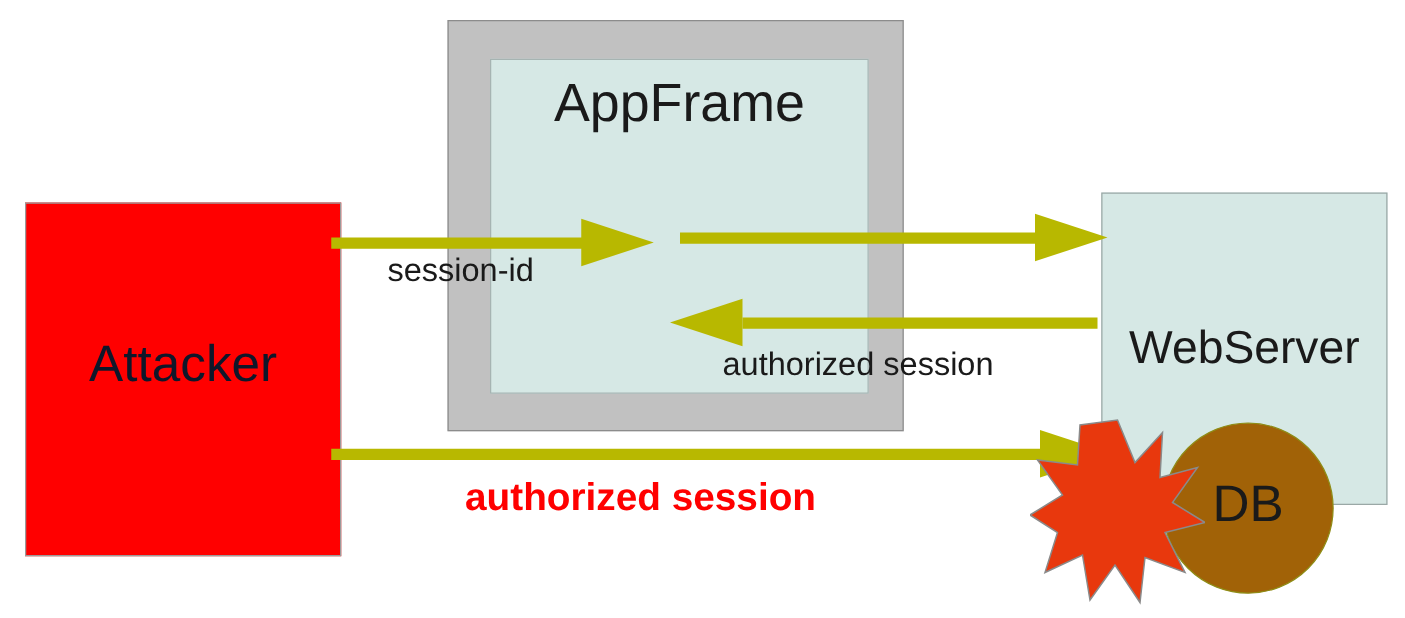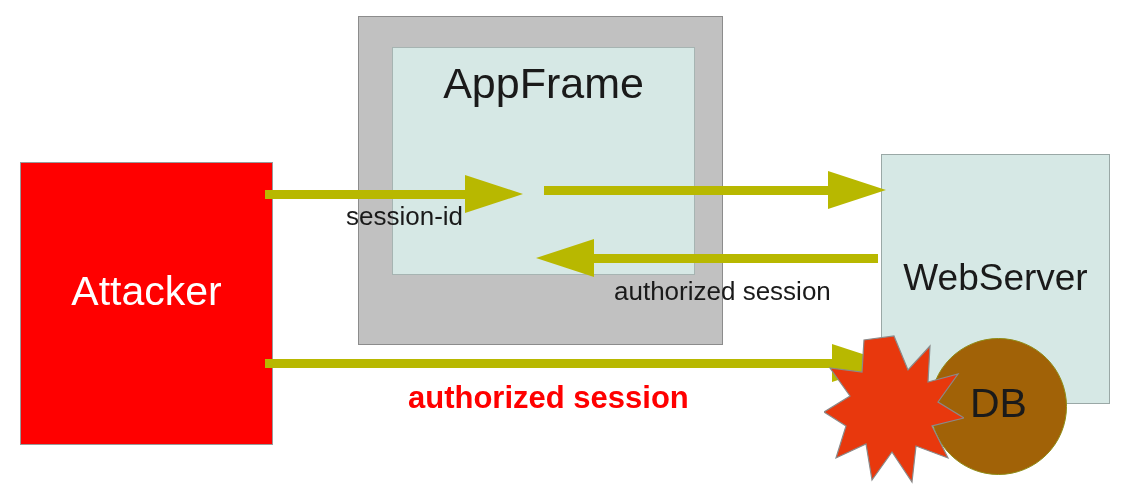--- a/index.html
+++ b/index.html
@@ -33,40 +33,40 @@
     border: 1px solid #9a9a9a;
     z-index: 2;
   }
   #attacker-label {
     position: absolute;
     left: 0;
     right: 0;
     top: 108px;
     text-align: center;
     font-size: 41px;
-    color: #ffffff;
+    color: #0f172a;
     line-height: 1;
     white-space: nowrap;
   }
 
   #appframe-outer {
     left: 358px;
     top: 16px;
     width: 365px;
     height: 329px;
     background: #c1c1c1;
     border: 1px solid #8c8c8c;
     z-index: 1;
   }
   #appframe-inner {
     position: absolute;
     left: 33px;
     top: 30px;
     width: 303px;
-    height: 228px;
+    height: 268px;
     background: #d6e8e5;
     border: 1px solid #a6b4b2;
     box-sizing: border-box;
   }
   #appframe-label {
     position: absolute;
     left: 0;
     right: 0;
     top: 14px;
     text-align: center;
@@ -144,21 +144,20 @@
   }
 
   
   .edge-label {
     position: absolute;
     font-size: 26px;
     color: #1a1a1a;
     line-height: 1;
     white-space: nowrap;
     z-index: 6;
-    margin-left: 36px;
   }
   #label-session-id     { left: 310px; top: 203px; }
   #label-session-auth   { left: 592px; top: 203px; }
   #label-auth-session   { left: 578px; top: 278px; }
   #label-auth-session-hl {
     left: 372px;
     top: 382px;
     font-size: 31px;
     font-weight: bold;
     color: #ff0000;

